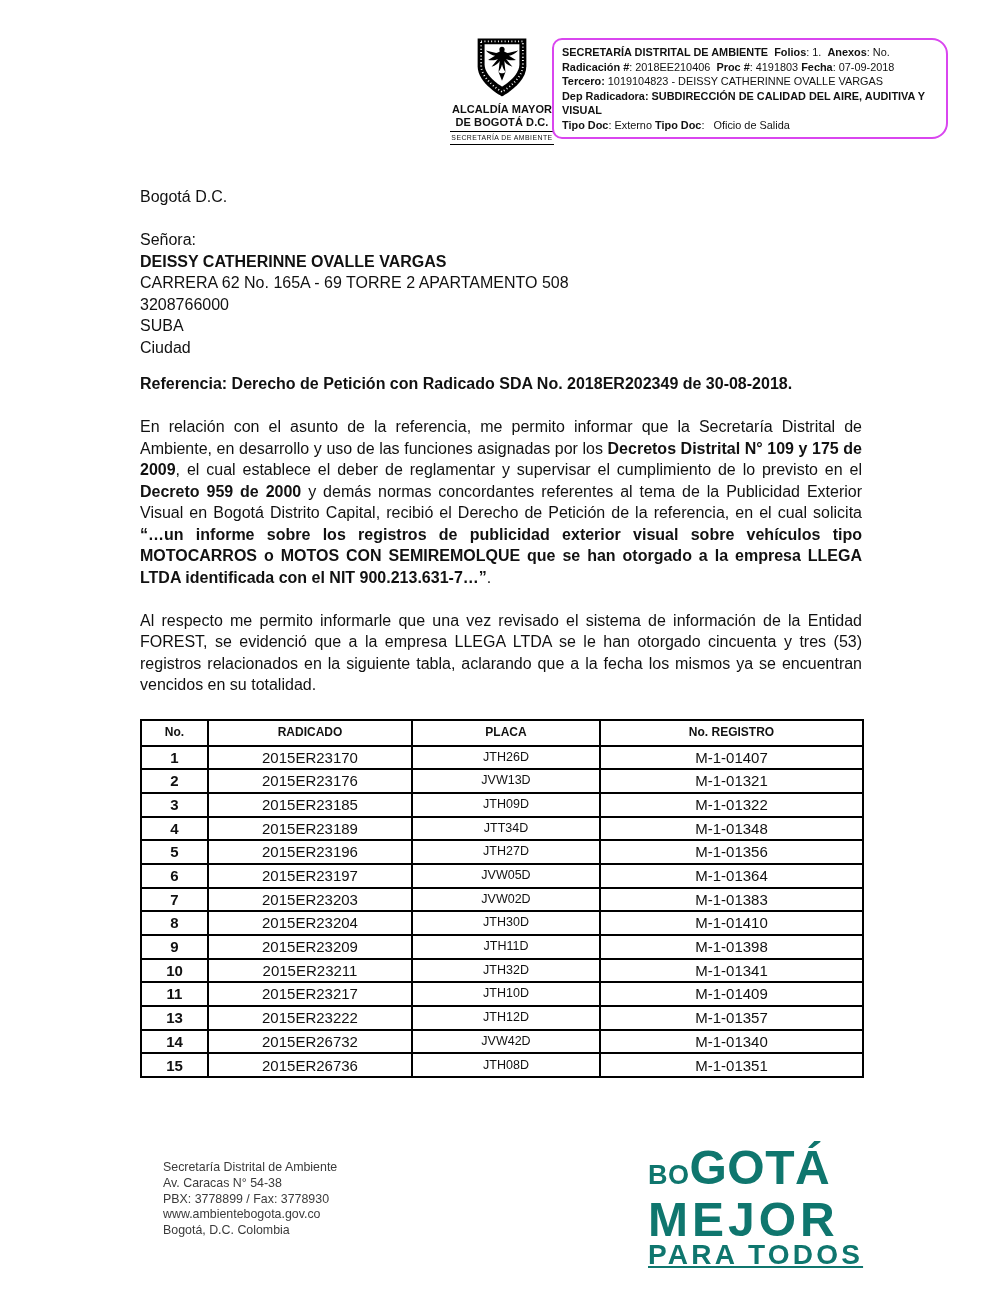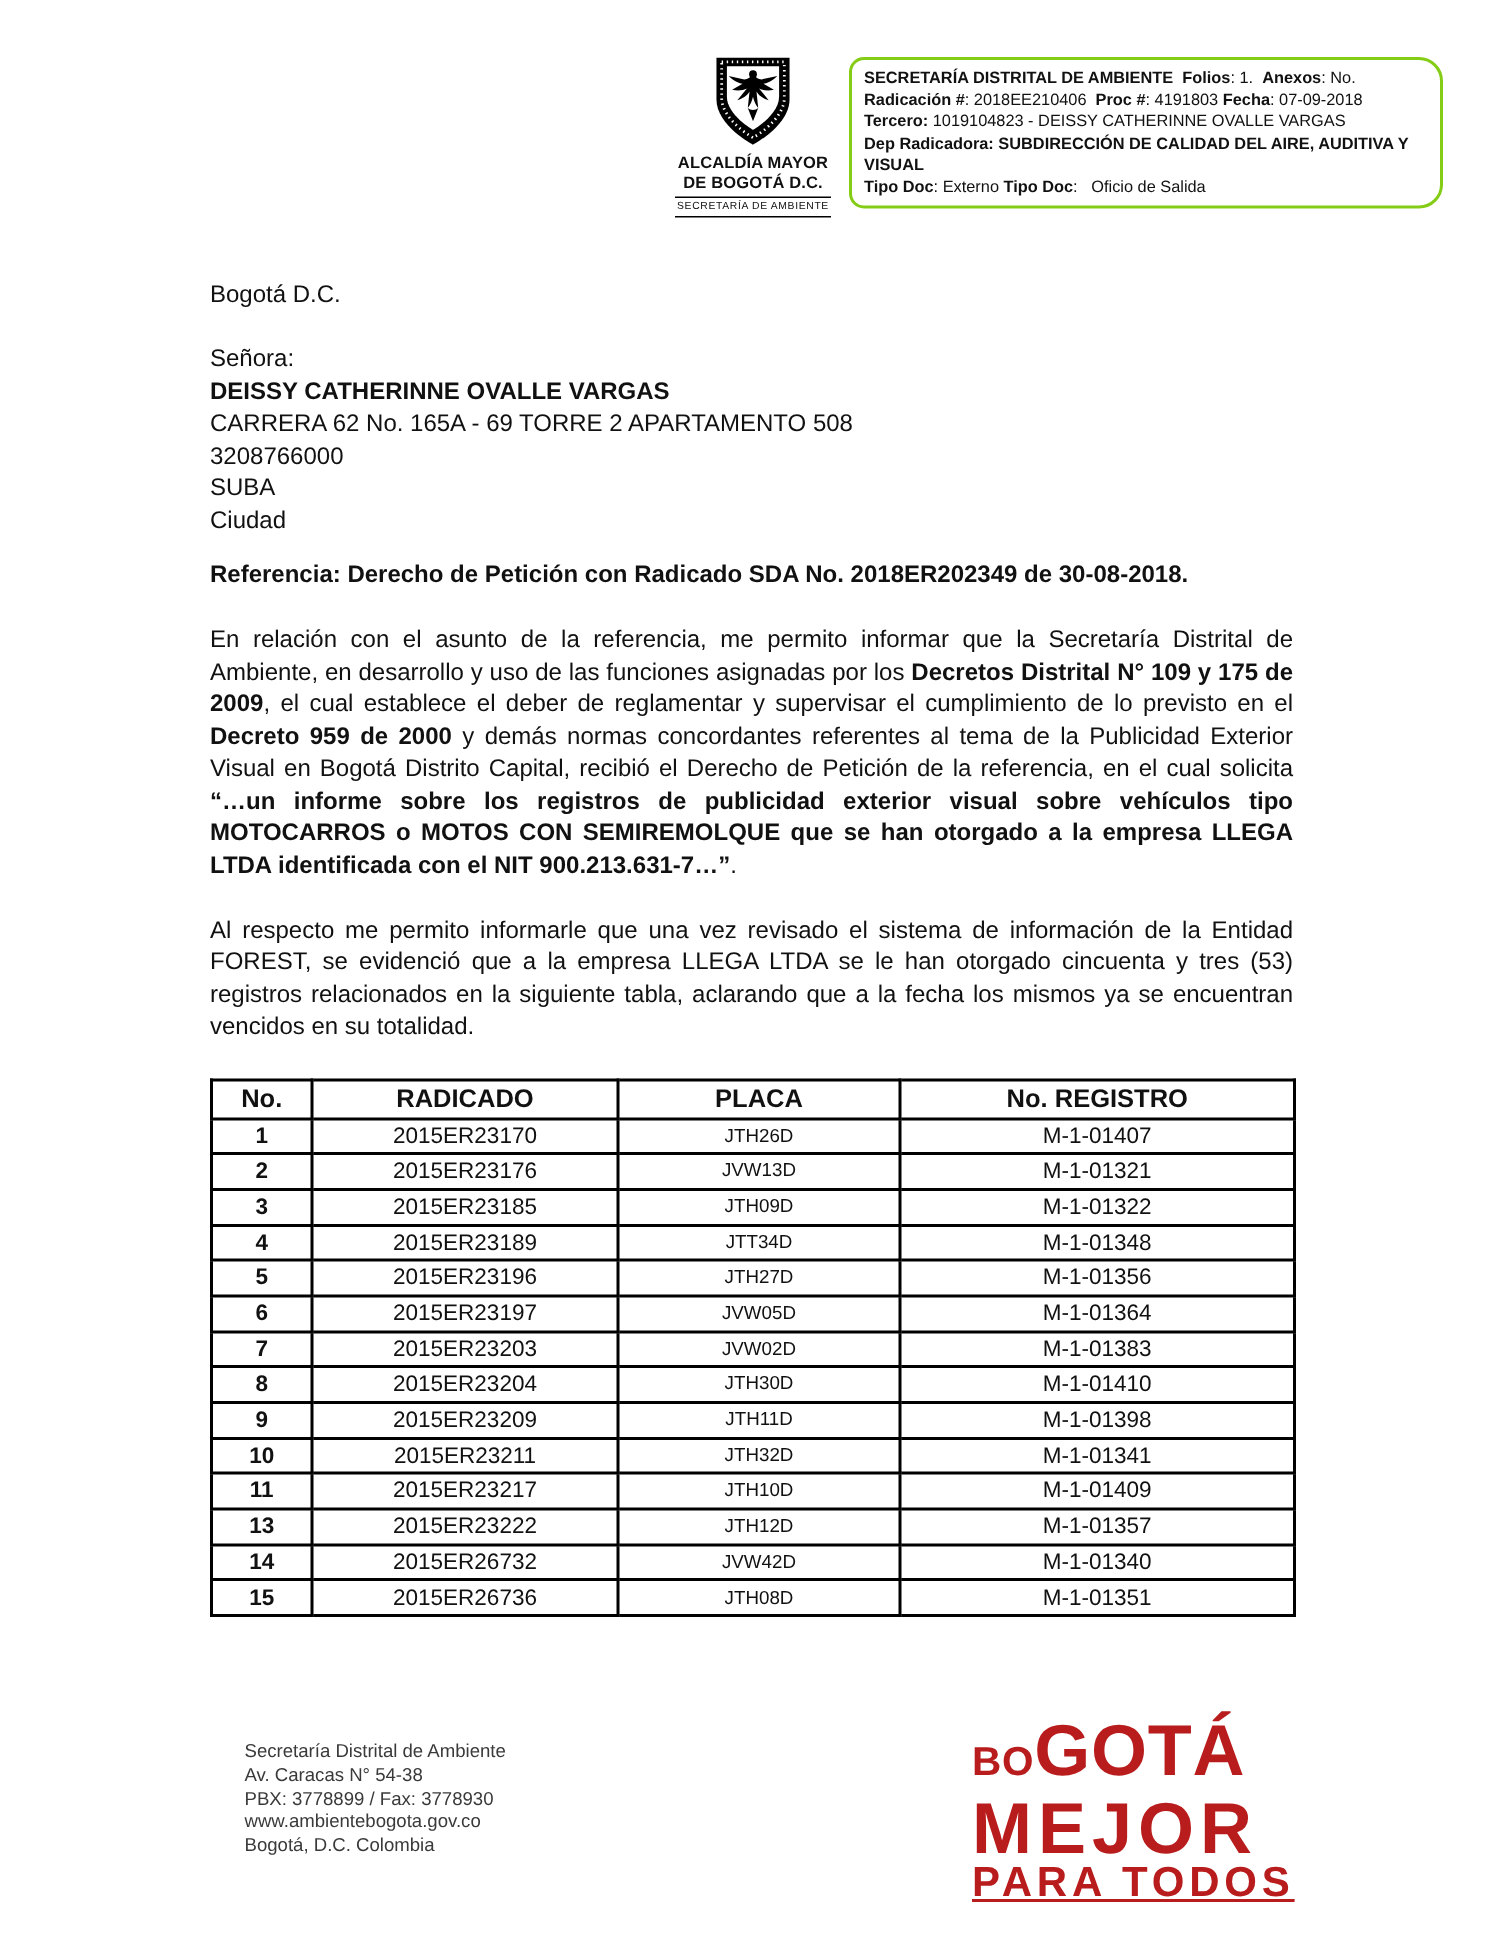--- a/index.html
+++ b/index.html
@@ -10,51 +10,51 @@
   .b { font-weight:bold; }
 
   
   .crest-block { position:absolute; left:448px; top:36px; width:108px; text-align:center; }
   .crest-block svg { display:block; margin:0 auto; }
   .crest-title { font-size:11px; font-weight:bold; line-height:12.5px; margin-top:3px; letter-spacing:0.1px; }
   .crest-rule { border:none; border-top:1.6px solid #000; margin:2.5px 2px 2px 2px; }
   .crest-sub { font-size:6.9px; letter-spacing:0.45px; line-height:8px; }
 
   .infobox {
-    position:absolute; left:566px; top:38px; width:376px;
-    border:2px solid #84cc16; border-radius:10px 16px 16px 10px;
+    position:absolute; left:552px; top:38px; width:376px;
+    border:2px solid #d946ef; border-radius:10px 16px 16px 10px;
     padding:5px 8px 4px 8px; font-size:10.9px; line-height:14.6px;
   }
   .infobox .line { white-space:pre-wrap; }
 
   
   .doc-body { position:absolute; left:140px; top:186px; width:722px; font-size:16px; line-height:21.5px; }
   .mt1 { margin-top:21.5px; }
   .referencia { font-weight:bold; margin-top:15px; }
   .p-just { text-align:justify; margin-top:21.5px; }
 
   
   table.registry {
     margin-top:23px; border-collapse:collapse; width:722px; table-layout:fixed;
   }
   table.registry th, table.registry td {
     border:2px solid #000; text-align:center; padding:0; height:21.7px; overflow:hidden;
   }
-  table.registry th { font-size:17px; font-weight:bold; height:24px; }
+  table.registry th { font-size:12px; font-weight:bold; height:24px; }
   table.registry td { font-size:15px; }
   table.registry td.col0 { font-weight:bold; }
   table.registry td.col2 { font-size:12.5px; }
   .w-no { width:67px; } .w-rad { width:204px; } .w-pla { width:188px; } .w-reg { width:263px; }
 
   
   .footer-address {
     position:absolute; left:163px; top:1160px;
     font-size:12.4px; line-height:15.8px; color:#3a3a3a;
   }
-  .bm-logo { position:absolute; left:648px; top:1148px; color:#b91c1c; font-weight:bold; }
+  .bm-logo { position:absolute; left:648px; top:1148px; color:#0f766e; font-weight:bold; }
   .bm-line1 { line-height:40px; white-space:nowrap; }
   .bm-bo { font-size:27px; letter-spacing:0.5px; }
   .bm-gota { font-size:48px; letter-spacing:0.5px; }
   .bm-mejor { font-size:48px; line-height:42px; letter-spacing:4px; white-space:nowrap; }
   .bm-para { font-size:28px; line-height:27px; letter-spacing:3.2px; white-space:nowrap;text-decoration:underline; }
 </style>
 </head>
 <body>
 
 <div class="page">

